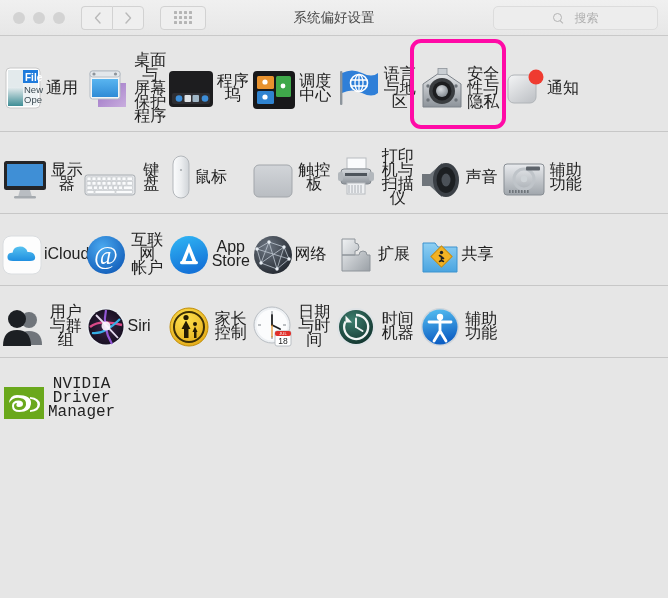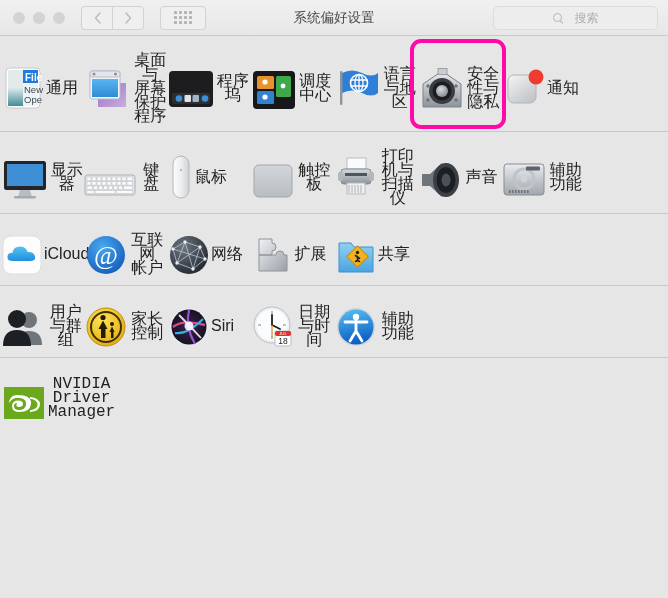--- a/index.html
+++ b/index.html
@@ -447,20 +447,36 @@
                 </radialGradient>
               </defs>
             <circle cx="22" cy="22" r="19" fill="url(#gAt)"></circle>
             <text x="22" y="31" text-anchor="middle" font-family="Liberation Serif, serif" font-size="26" fill="#fff">@</text>
           </svg>
         </div>
         <div class="label">互联网
 帐户</div>
       </div>
 
+      <div class="cell">
+        <div class="iconwrap">
+          <svg width="44" height="44" viewBox="0 0 44 44">
+            <defs>
+                <linearGradient id="gAS" x1="0" y1="0" x2="0.3" y2="1">
+                  <stop offset="0" stop-color="#31b7f5"></stop>
+                  <stop offset="1" stop-color="#1473d8"></stop>
+                </linearGradient>
+              </defs>
+            <circle cx="22" cy="22" r="19" fill="url(#gAS)"></circle>
+            <path d="M22 10 L30.5 31 H26.5 L22 19 L17.5 31 H13.5 Z" fill="#fff"></path>
+            <rect x="13" y="28" width="18" height="3.2" rx="1.6" fill="#fff"></rect>
+          </svg>
+        </div>
+        <div class="label">App Store</div>
+      </div>
 
       <div class="cell">
         <div class="iconwrap">
           <svg width="44" height="44" viewBox="0 0 44 44">
             <defs>
                 <radialGradient id="gNet" cx="0.35" cy="0.3" r="0.85">
                   <stop offset="0" stop-color="#6d7682"></stop>
                   <stop offset="1" stop-color="#1a1f26"></stop>
                 </radialGradient>
               </defs>
@@ -522,40 +538,20 @@
       <div class="cell">
         <div class="iconwrap">
           <svg width="48" height="42" viewBox="0 0 48 42">
             <circle cx="29" cy="13" r="8" fill="#70757b"></circle>
             <path d="M16 38 Q16 24 29 24 Q42 24 42 38 Z" fill="#70757b"></path>
             <circle cx="17" cy="12" r="9" fill="#1c1f23"></circle>
             <path d="M3 39 Q3 23 17 23 Q31 23 31 39 Z" fill="#1c1f23"></path>
           </svg>
         </div>
         <div class="label">用户与群组</div>
-      </div>
-
-      <div class="cell">
-        <div class="iconwrap">
-          <svg width="44" height="44" viewBox="0 0 44 44">
-            <defs>
-                <radialGradient id="gPC" cx="0.4" cy="0.3" r="0.85">
-                  <stop offset="0" stop-color="#ffe14f"></stop>
-                  <stop offset="1" stop-color="#e0a411"></stop>
-                </radialGradient>
-              </defs>
-            <circle cx="22" cy="22" r="19" fill="url(#gPC)" stroke="#c08d08"></circle>
-            <circle cx="22" cy="22" r="15" fill="none" stroke="#3c2f06" stroke-width="2"></circle>
-            <circle cx="19" cy="12.5" r="2.6" fill="#241b03"></circle>
-            <path d="M19 15.5 L14.5 24 L17 24 L17 33 L21.5 33 L21.5 24 L23.5 24 Z" fill="#241b03"></path>
-            <circle cx="28" cy="19" r="2" fill="#241b03"></circle>
-            <path d="M28 21.5 L25.5 27 L27 27 L27 33 L29.5 33 L29.5 27 L30.5 27 Z" fill="#241b03"></path>
-          </svg>
-        </div>
-        <div class="label">家长控制</div>
       </div>
 
       <div class="cell">
         <div class="iconwrap">
           <svg width="44" height="44" viewBox="0 0 44 44">
             <defs>
               <radialGradient id="gSiri" cx="0.5" cy="0.5" r="0.6">
                   <stop offset="0" stop-color="#3b2446"></stop>
                   <stop offset="1" stop-color="#120d1c"></stop>
                 </radialGradient>
@@ -570,37 +566,76 @@
             </g>
             <circle cx="22" cy="21" r="4.5" fill="#fdf6ff" opacity=".92"></circle>
           </svg>
         </div>
         <div class="label">Siri</div>
       </div>
 
       <div class="cell">
         <div class="iconwrap">
           <svg width="44" height="44" viewBox="0 0 44 44">
+            <defs>
+                <radialGradient id="gPC" cx="0.4" cy="0.3" r="0.85">
+                  <stop offset="0" stop-color="#ffe14f"></stop>
+                  <stop offset="1" stop-color="#e0a411"></stop>
+                </radialGradient>
+              </defs>
+            <circle cx="22" cy="22" r="19" fill="url(#gPC)" stroke="#c08d08"></circle>
+            <circle cx="22" cy="22" r="15" fill="none" stroke="#3c2f06" stroke-width="2"></circle>
+            <circle cx="19" cy="12.5" r="2.6" fill="#241b03"></circle>
+            <path d="M19 15.5 L14.5 24 L17 24 L17 33 L21.5 33 L21.5 24 L23.5 24 Z" fill="#241b03"></path>
+            <circle cx="28" cy="19" r="2" fill="#241b03"></circle>
+            <path d="M28 21.5 L25.5 27 L27 27 L27 33 L29.5 33 L29.5 27 L30.5 27 Z" fill="#241b03"></path>
+          </svg>
+        </div>
+        <div class="label">家长控制</div>
+      </div>
+
+      <div class="cell">
+        <div class="iconwrap">
+          <svg width="44" height="44" viewBox="0 0 44 44">
             <circle cx="21" cy="20" r="18" fill="#eef1f4" stroke="#b9bec3"></circle>
             <circle cx="21" cy="20" r="15.5" fill="#fbfcfd"></circle>
             <g stroke="#7c8288" stroke-width="1">
                 <path d="M21 6 V9 M21 31 V34 M7 20 H10 M32 20 H35"></path>
               </g>
             <path d="M21 20 L21 10" stroke="#1b1d20" stroke-width="1.8" stroke-linecap="round"></path>
             <path d="M21 20 L29 24" stroke="#1b1d20" stroke-width="1.8" stroke-linecap="round"></path>
             <path d="M21 20 L21 32" stroke="#e08a1e" stroke-width="1.2" stroke-linecap="round"></path>
             <rect x="24" y="26" width="16" height="15" rx="2" fill="#fff" stroke="#b9bec3"></rect>
             <rect x="24" y="26" width="16" height="5" rx="2" fill="#e0302a"></rect>
             <text x="32" y="30.3" text-anchor="middle" font-family="Liberation Sans, sans-serif" font-size="4.2" fill="#fff">JUL</text>
             <text x="32" y="39" text-anchor="middle" font-family="Liberation Sans, sans-serif" font-size="8.5" fill="#222">18</text>
           </svg>
         </div>
         <div class="label">日期与时间</div>
       </div>
 
+      <div class="cell">
+        <div class="iconwrap">
+          <svg width="44" height="44" viewBox="0 0 44 44">
+            <defs>
+                <radialGradient id="gTM" cx="0.4" cy="0.3" r="0.85">
+                  <stop offset="0" stop-color="#3d7f6f"></stop>
+                  <stop offset="1" stop-color="#0c2a25"></stop>
+                </radialGradient>
+              </defs>
+            <circle cx="22" cy="22" r="19" fill="#dfe3e6"></circle>
+            <circle cx="22" cy="22" r="17" fill="url(#gTM)"></circle>
+            <path d="M22 10 A12 12 0 1 1 11.5 16.5" fill="none" stroke="#f0f4f3" stroke-width="2.3"></path>
+            <path d="M11.5 10.5 L11.5 17.5 L18 17.5 Z" fill="#f0f4f3"></path>
+            <path d="M22 22 L22 13.5" stroke="#f0f4f3" stroke-width="2" stroke-linecap="round"></path>
+            <path d="M22 22 L28.5 26" stroke="#f0f4f3" stroke-width="2" stroke-linecap="round"></path>
+          </svg>
+        </div>
+        <div class="label">时间机器</div>
+      </div>
 
       <div class="cell">
         <div class="iconwrap">
           <svg width="44" height="44" viewBox="0 0 44 44">
             <defs>
                 <linearGradient id="gAcc" x1="0" y1="0" x2="0.2" y2="1">
                   <stop offset="0" stop-color="#57c1f2"></stop>
                   <stop offset="1" stop-color="#0d5fc4"></stop>
                 </linearGradient>
               </defs>

